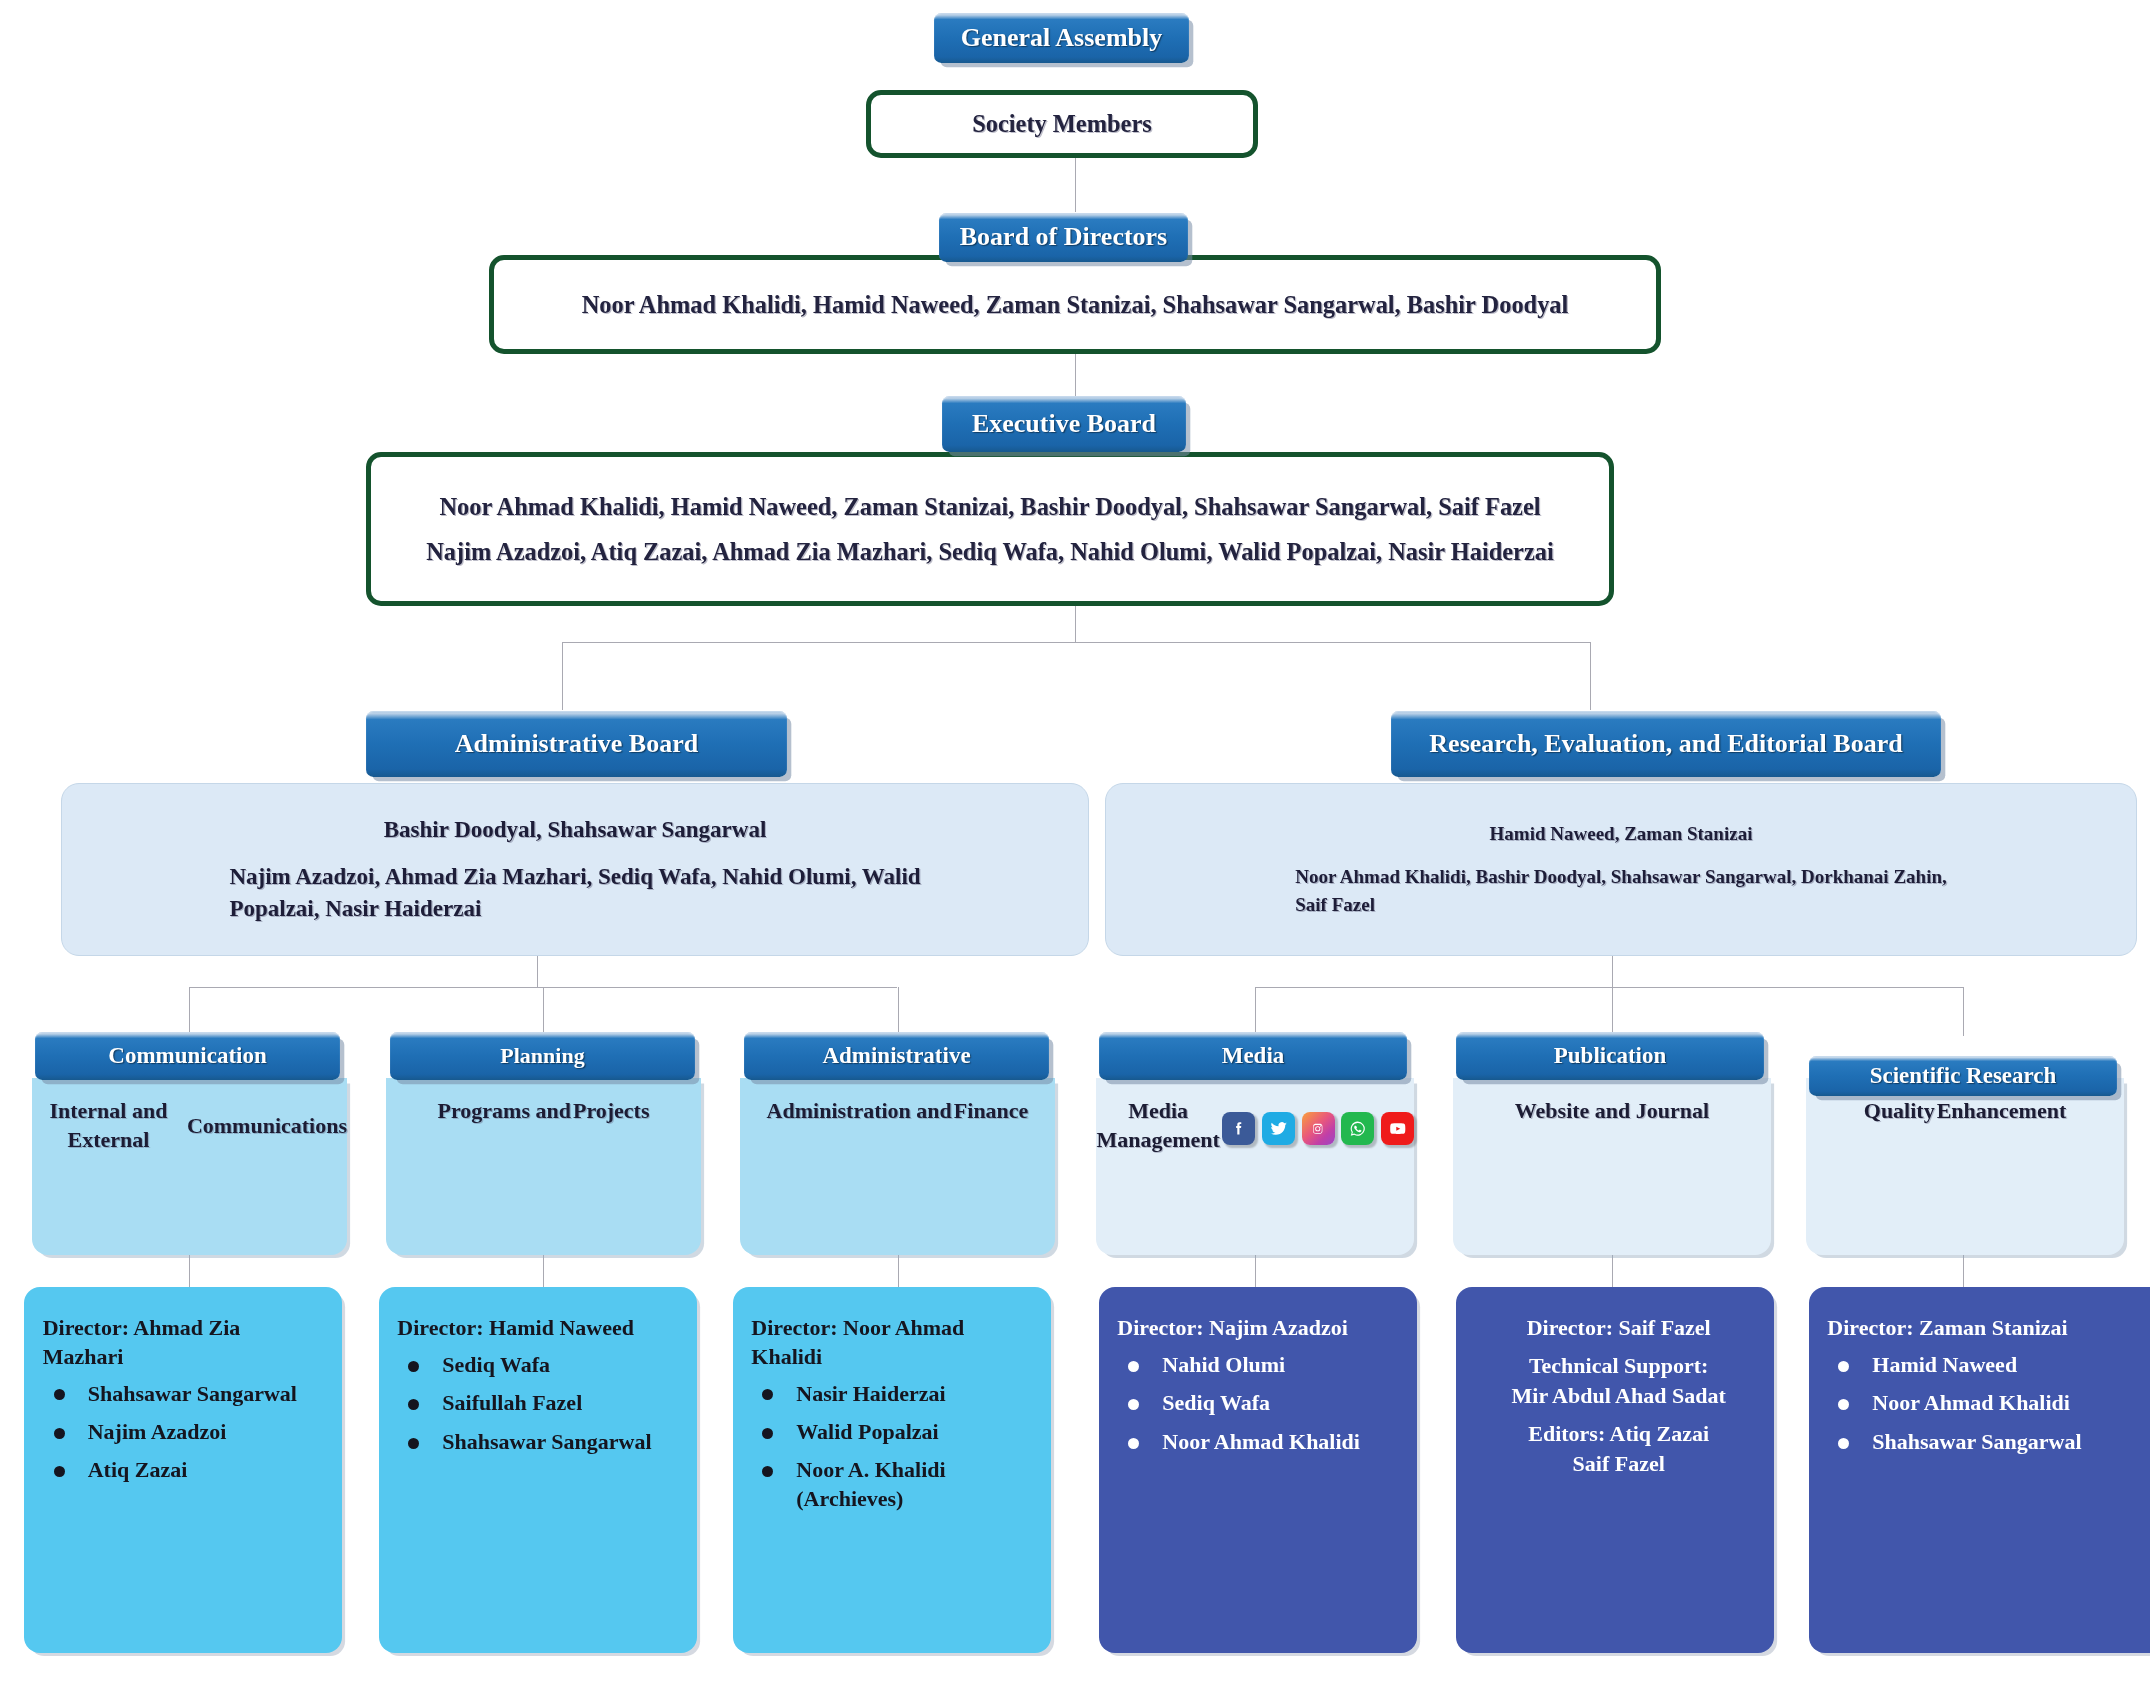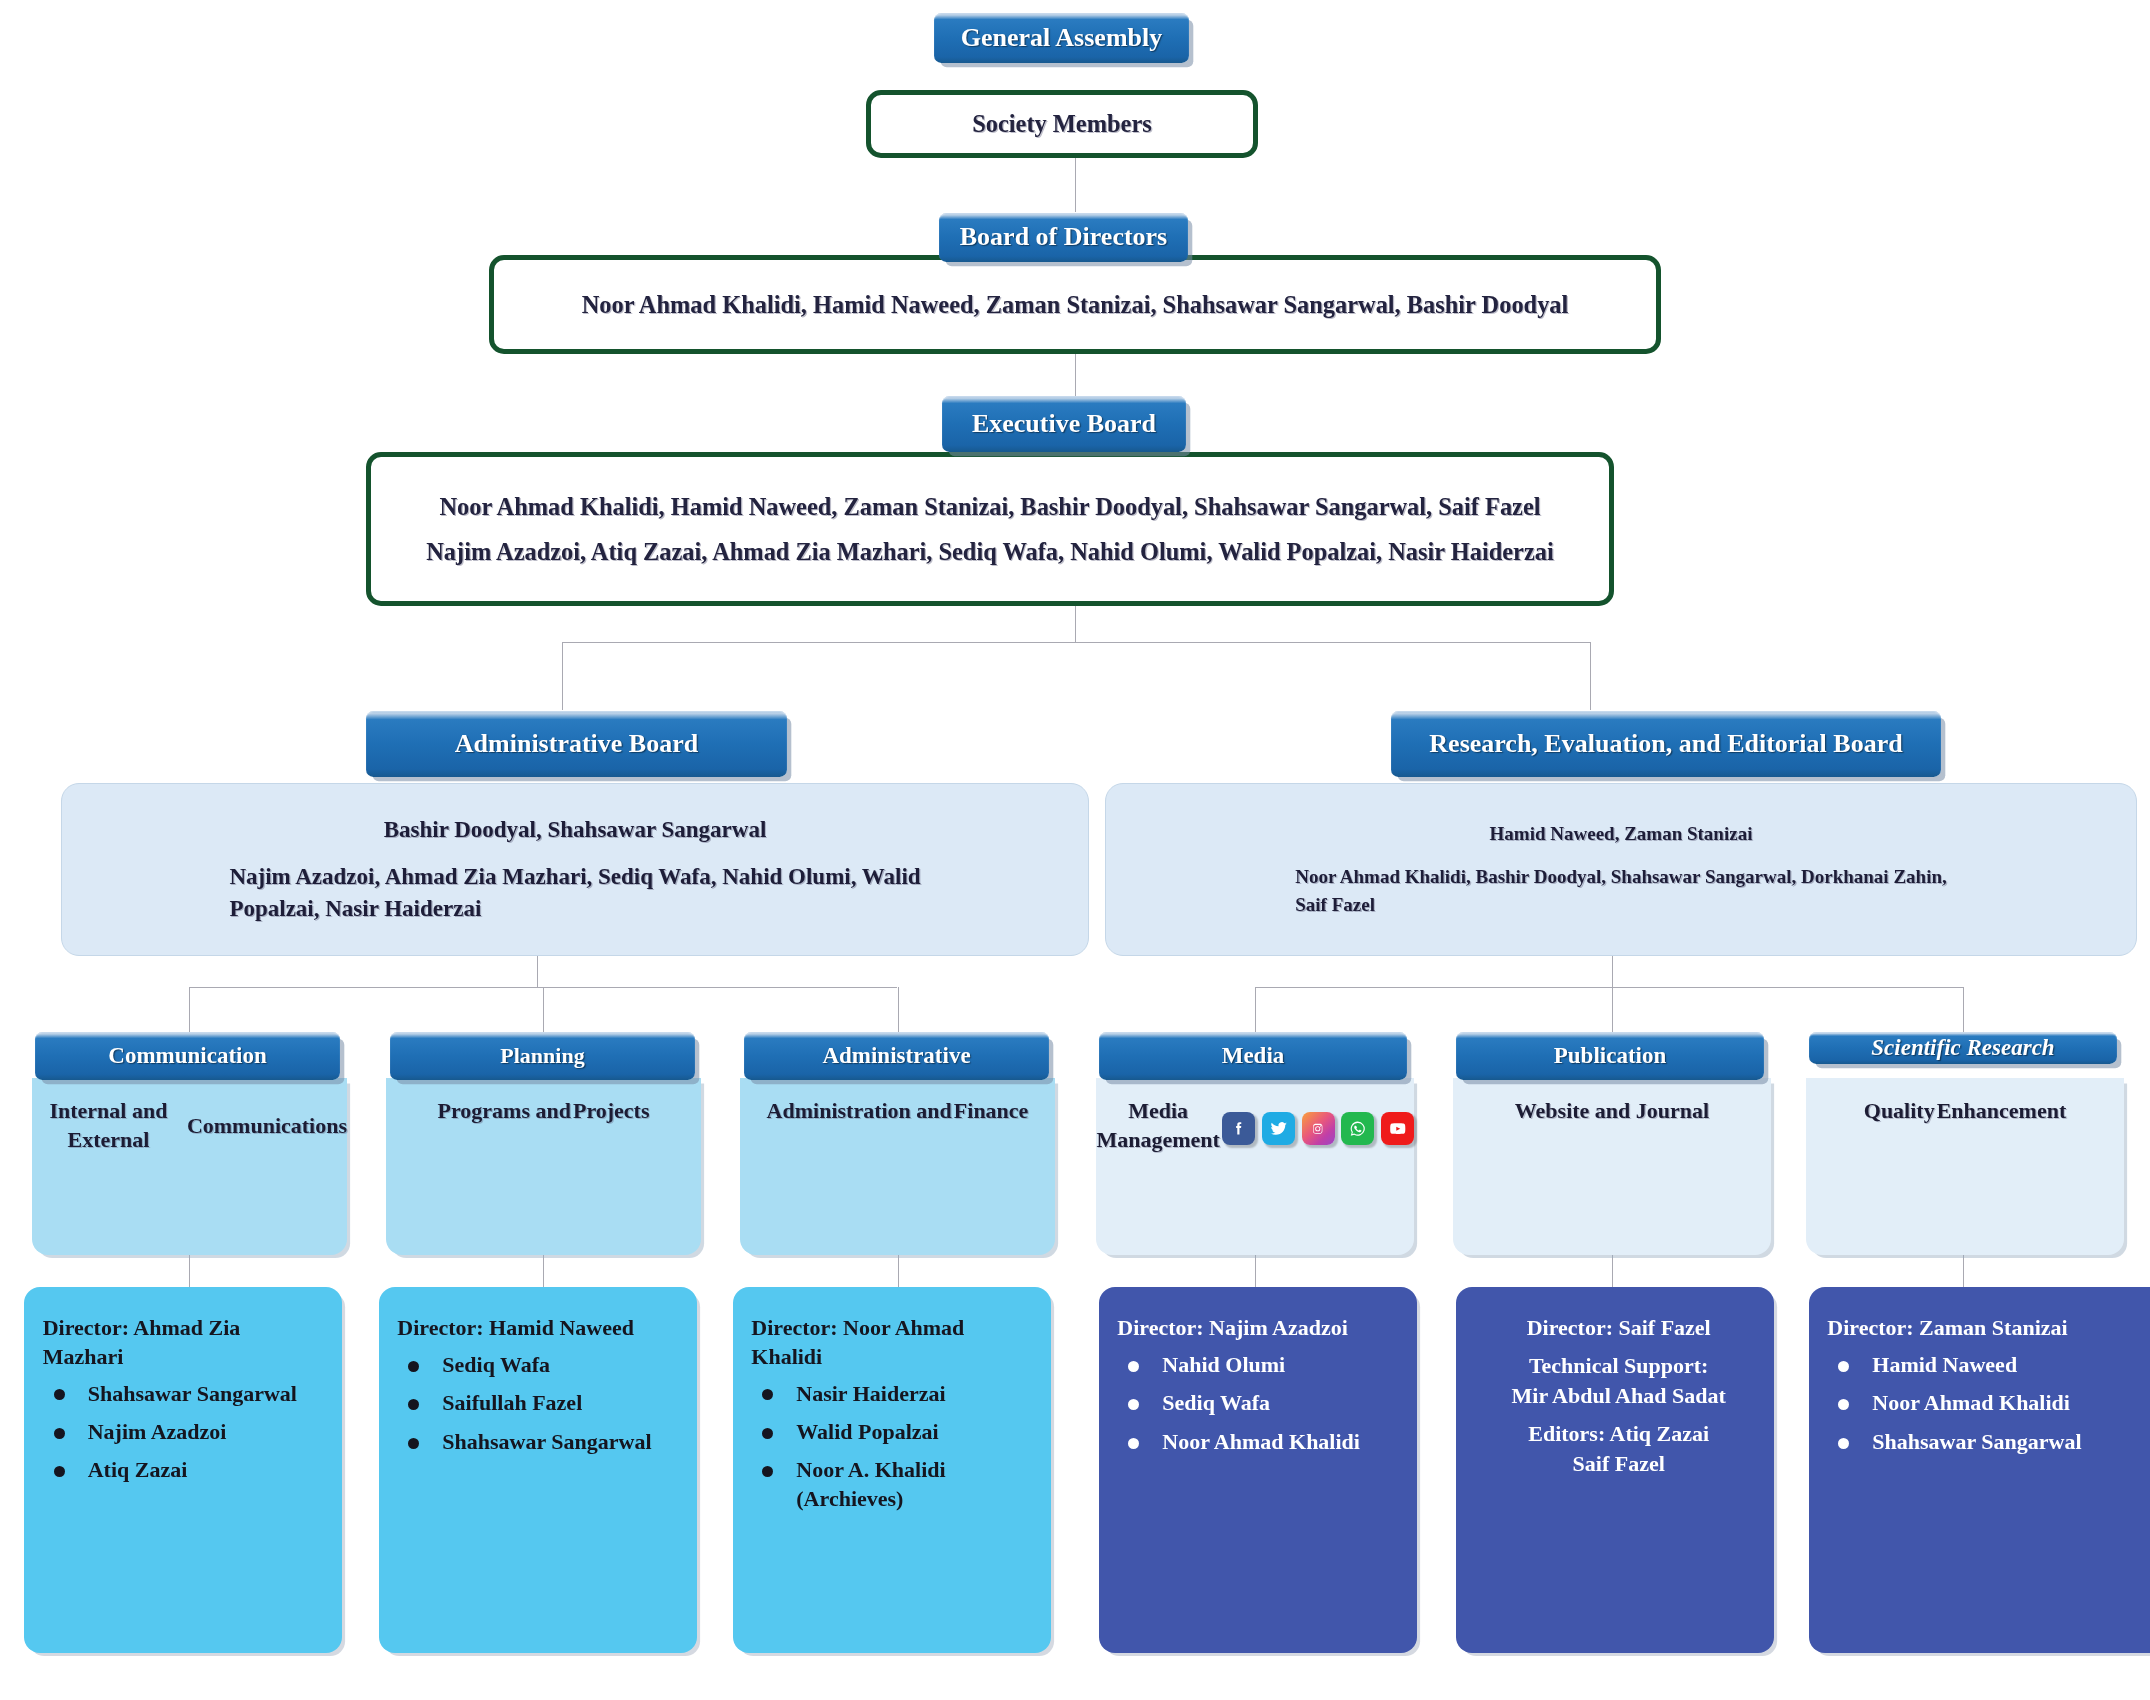--- a/index.html
+++ b/index.html
@@ -343,21 +343,21 @@
     <div class="plain">Editors: Atiq Zazai</div>
     <div class="plain" style="margin-top:1.2px;">Saif Fazel</div>
   </div>
 
   <div class="mid pale" style="left:1806px; top:1078px; width:318px; height:177px; font-size:22px;">
     <div class="mid-inner">
       <span class="line">Quality</span>
       <span class="line">Enhancement</span>
     </div>
   </div>
-  <div class="hdr" style="left:1809px; top:1032px; width:308px; height:32px; font-size:23px;font-style:italic;">
+  <div class="hdr" style="left:1809px; top:1056px; width:308px; height:40px; font-size:23px;">
     <span>Scientific Research</span>
   </div>
   <div class="dcard ind" style="left:1809px; top:1287px; width:379px; height:366px; font-size:22px;">
     <div class="dname">
       <span>Director: Zaman</span>
       <span>Stanizai</span>
     </div>
     <ul>
       <li>Hamid Naweed</li>
       <li>Noor Ahmad Khalidi</li>

